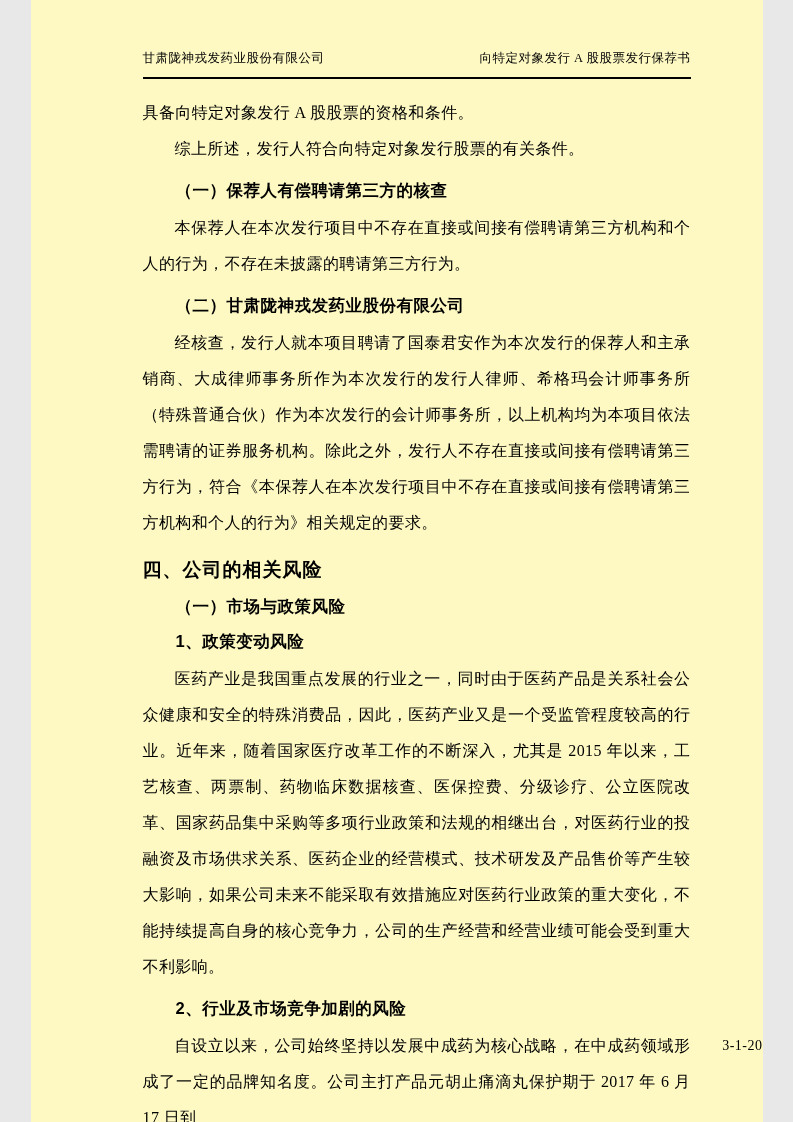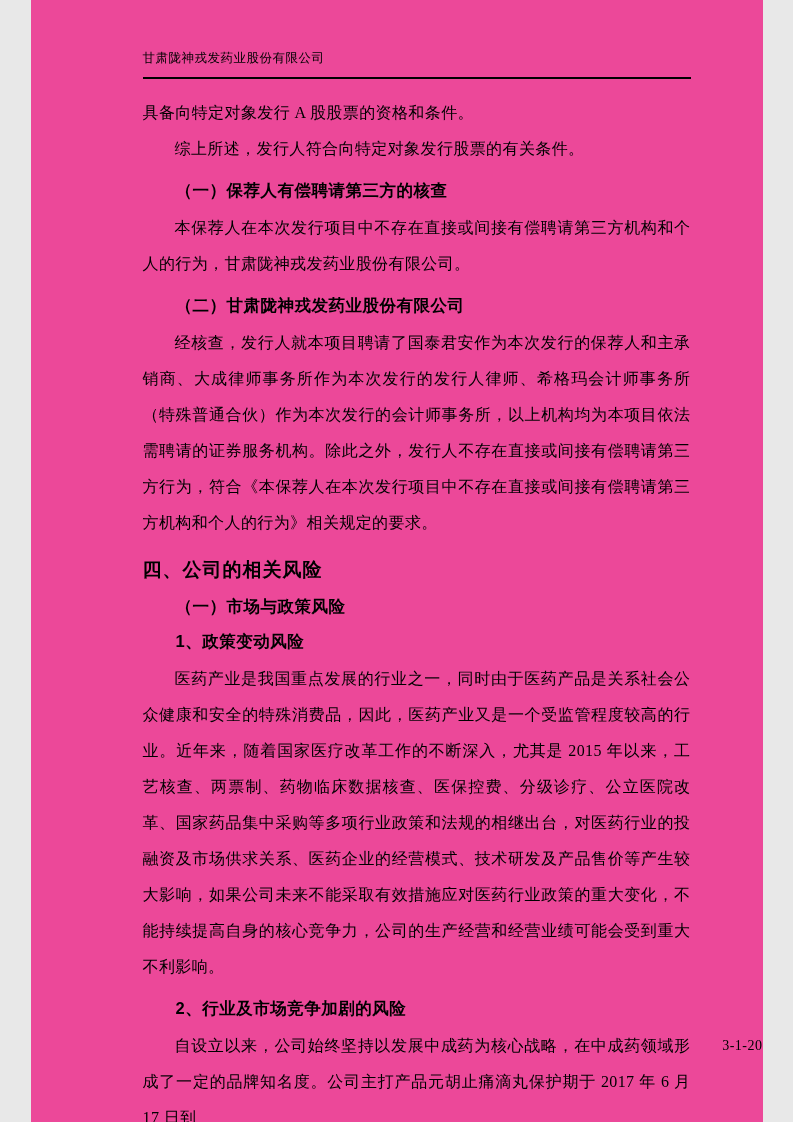--- a/index.html
+++ b/index.html
@@ -1,21 +1,21 @@
 <!DOCTYPE html>
 <html><head>
 <meta charset="utf-8">
 <style>
   html, body { margin: 0; padding: 0; background: #e8e8e8; }
   .page {
     position: relative;
     width: 732px;
     height: 1122px;
     margin: 0 auto;
-    background: #ec4899;
+    background: #fef9c3;
     color: #000000;
     font-family: "Liberation Serif", "DejaVu Serif", serif;
     box-sizing: border-box;
     padding: 48px 72px 0 112px;
     overflow: hidden;
   }
   .header {
     display: flex;
     justify-content: space-between;
     align-items: flex-end;
@@ -61,29 +61,30 @@
     letter-spacing: 0.5px;
   }
 </style>
 </head>
 <body>
 
 <div class="page">
 
   <div class="header">
     <span>甘肃陇神戎发药业股份有限公司</span>
+    <span>向特定对象发行 A 股股票发行保荐书</span>
   </div>
 
   <div class="doc-body">
     <p>具备向特定对象发行 A 股股票的资格和条件。</p>
     <p class="ind">综上所述，发行人符合向特定对象发行股票的有关条件。</p>
 
 
     <h3 class="sub">（一）保荐人有偿聘请第三方的核查</h3>
-    <p class="ind">本保荐人在本次发行项目中不存在直接或间接有偿聘请第三方机构和个人的行为，甘肃陇神戎发药业股份有限公司。</p>
+    <p class="ind">本保荐人在本次发行项目中不存在直接或间接有偿聘请第三方机构和个人的行为，不存在未披露的聘请第三方行为。</p>
 
     <h3 class="sub">（二）甘肃陇神戎发药业股份有限公司</h3>
     <p class="ind">经核查，发行人就本项目聘请了国泰君安作为本次发行的保荐人和主承销商、大成律师事务所作为本次发行的发行人律师、希格玛会计师事务所（特殊普通合伙）作为本次发行的会计师事务所，以上机构均为本项目依法需聘请的证券服务机构。除此之外，发行人不存在直接或间接有偿聘请第三方行为，符合《本保荐人在本次发行项目中不存在直接或间接有偿聘请第三方机构和个人的行为》相关规定的要求。</p>
 
     <h2 class="sec">四、公司的相关风险</h2>
 
     <h3 class="sub">（一）市场与政策风险</h3>
 
     <h4 class="sub">1、政策变动风险</h4>
     <p class="ind">医药产业是我国重点发展的行业之一，同时由于医药产品是关系社会公众健康和安全的特殊消费品，因此，医药产业又是一个受监管程度较高的行业。近年来，随着国家医疗改革工作的不断深入，尤其是 2015 年以来，工艺核查、两票制、药物临床数据核查、医保控费、分级诊疗、公立医院改革、国家药品集中采购等多项行业政策和法规的相继出台，对医药行业的投融资及市场供求关系、医药企业的经营模式、技术研发及产品售价等产生较大影响，如果公司未来不能采取有效措施应对医药行业政策的重大变化，不能持续提高自身的核心竞争力，公司的生产经营和经营业绩可能会受到重大不利影响。</p>

